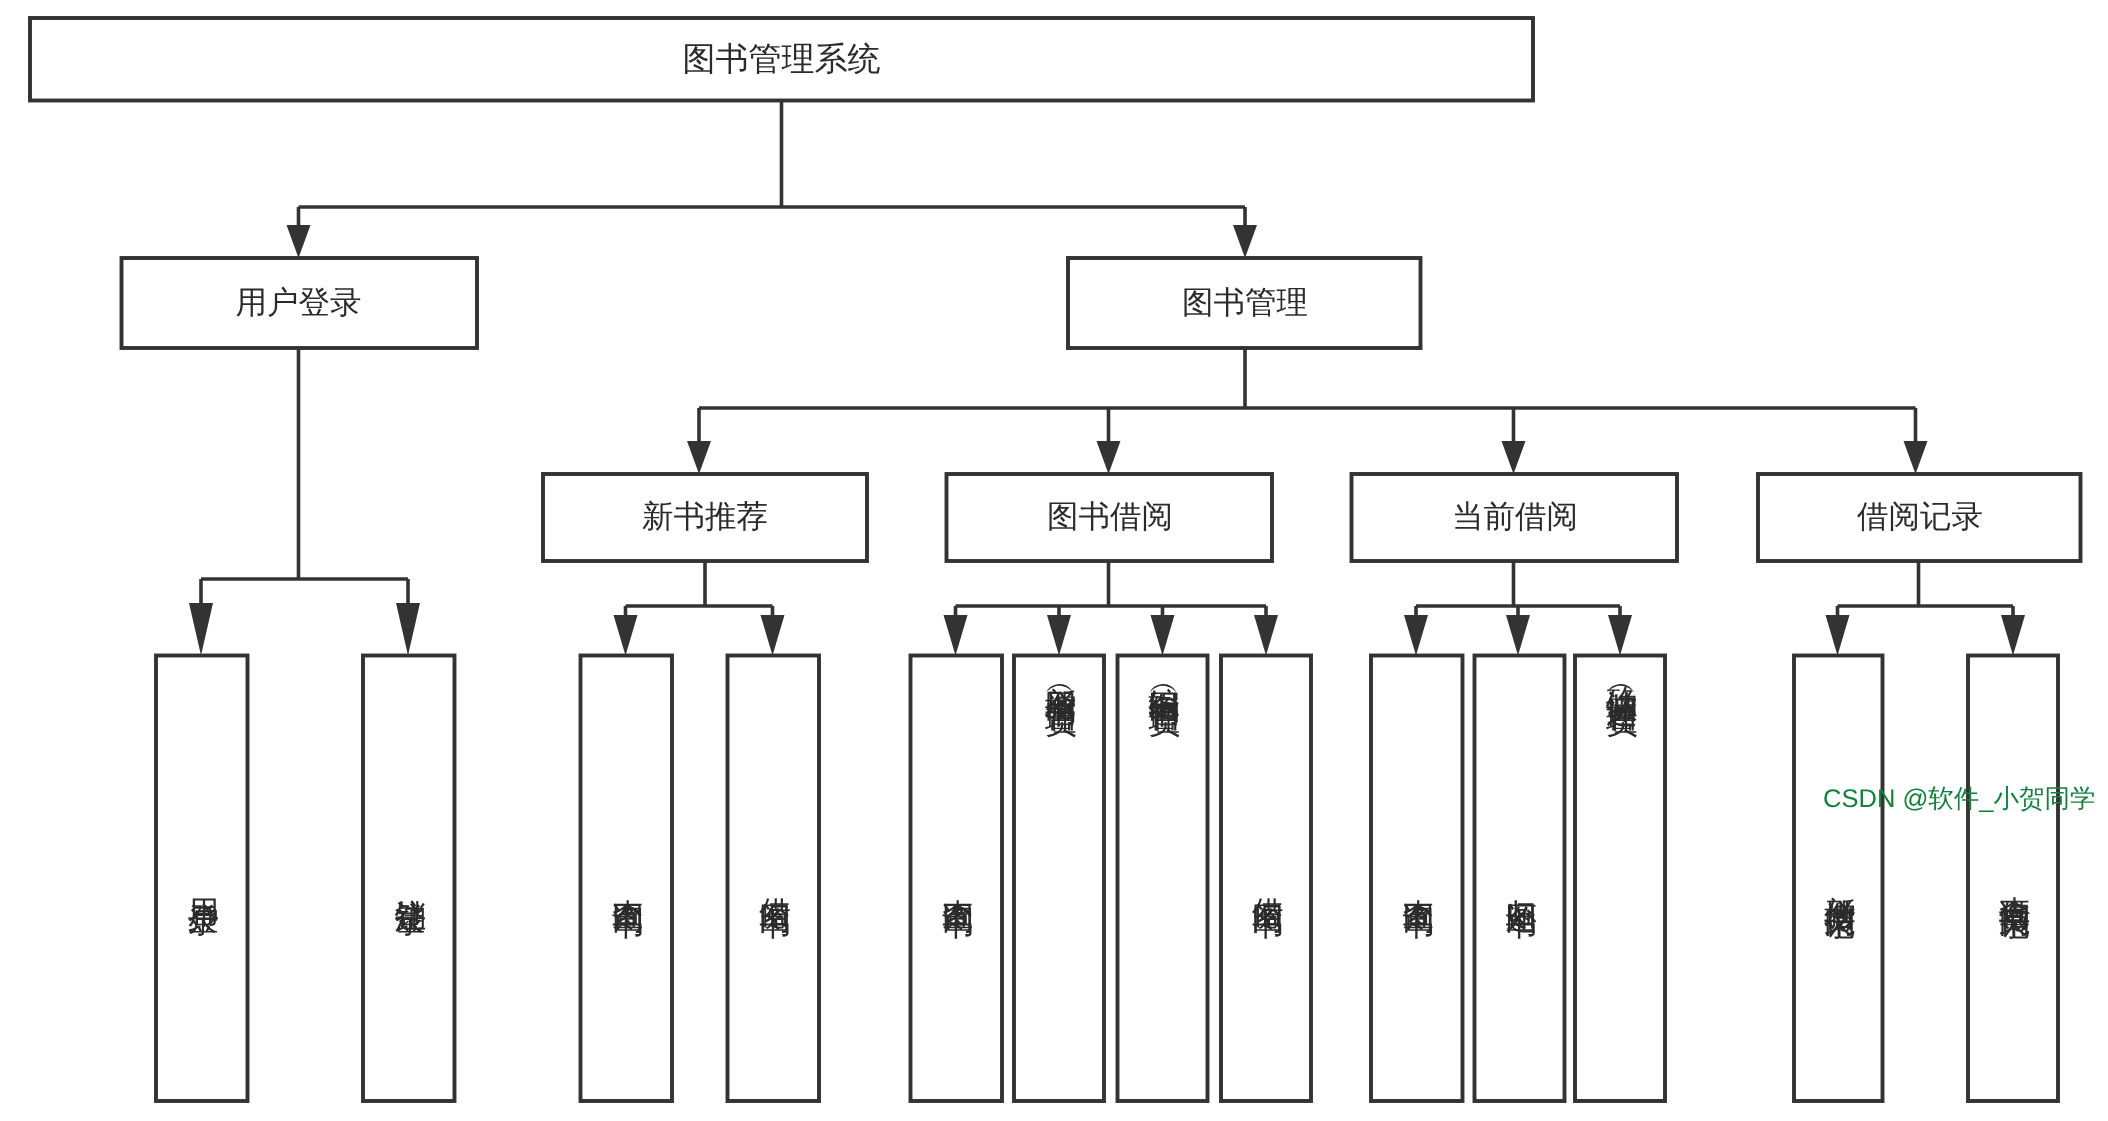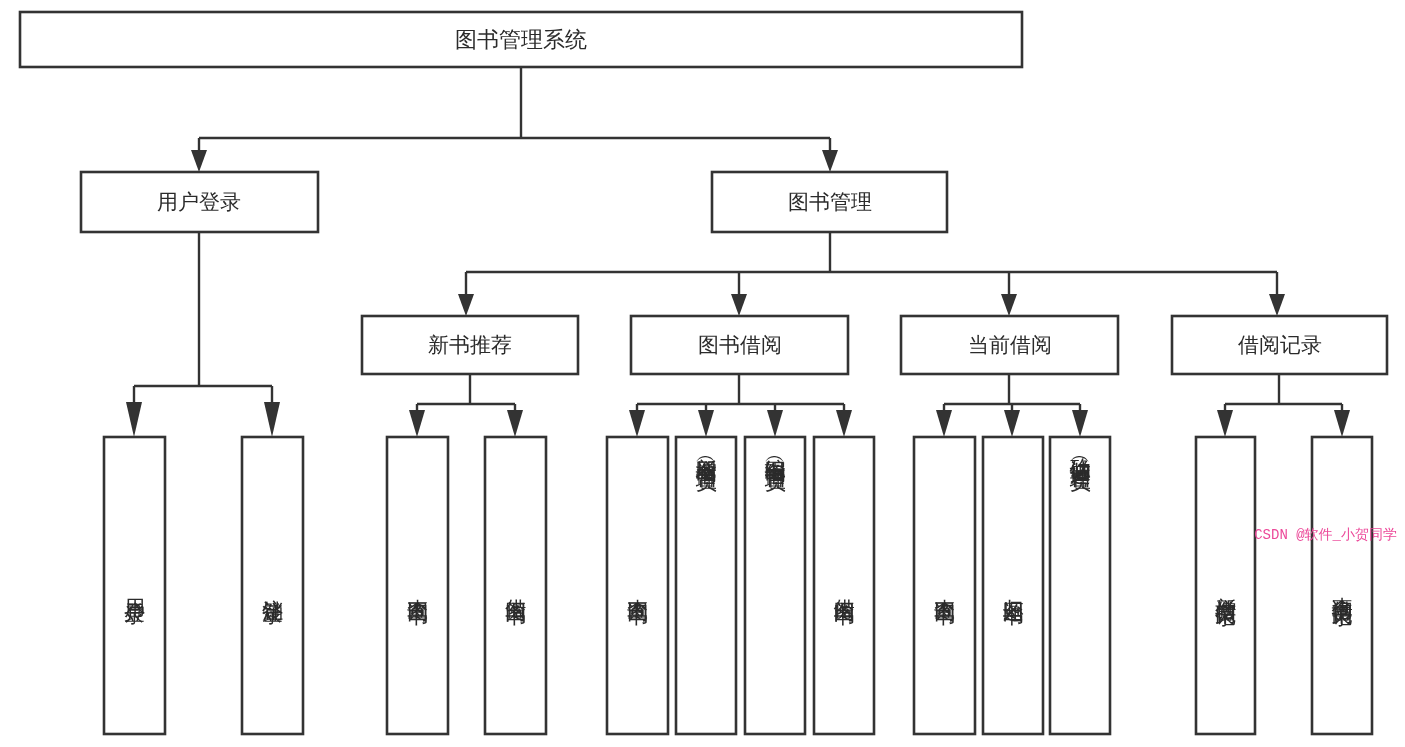--- a/index.html
+++ b/index.html
@@ -70,23 +70,23 @@
     line-height: 1.06;
     color: #2b2b2b;
     letter-spacing: 2px;
     white-space: nowrap;
     text-align: center;
   }
   .watermark {
     position: absolute;
     right: 8px;
     bottom: 4px;
-    font-family: Liberation Mono, monospace;
-    font-size: 14px;
-    color: #ec4899;
+    font-family: Liberation Sans, sans-serif;
+    font-size: 17px;
+    color: #15803d;
     white-space: nowrap;
     user-select: none;
   }
 </style>
 </head>
 <body>
 
 <div id="diagram-root">
 
   <svg class="flowchart" viewBox="0 0 1405 747" xmlns="http://www.w3.org/2000/svg">

